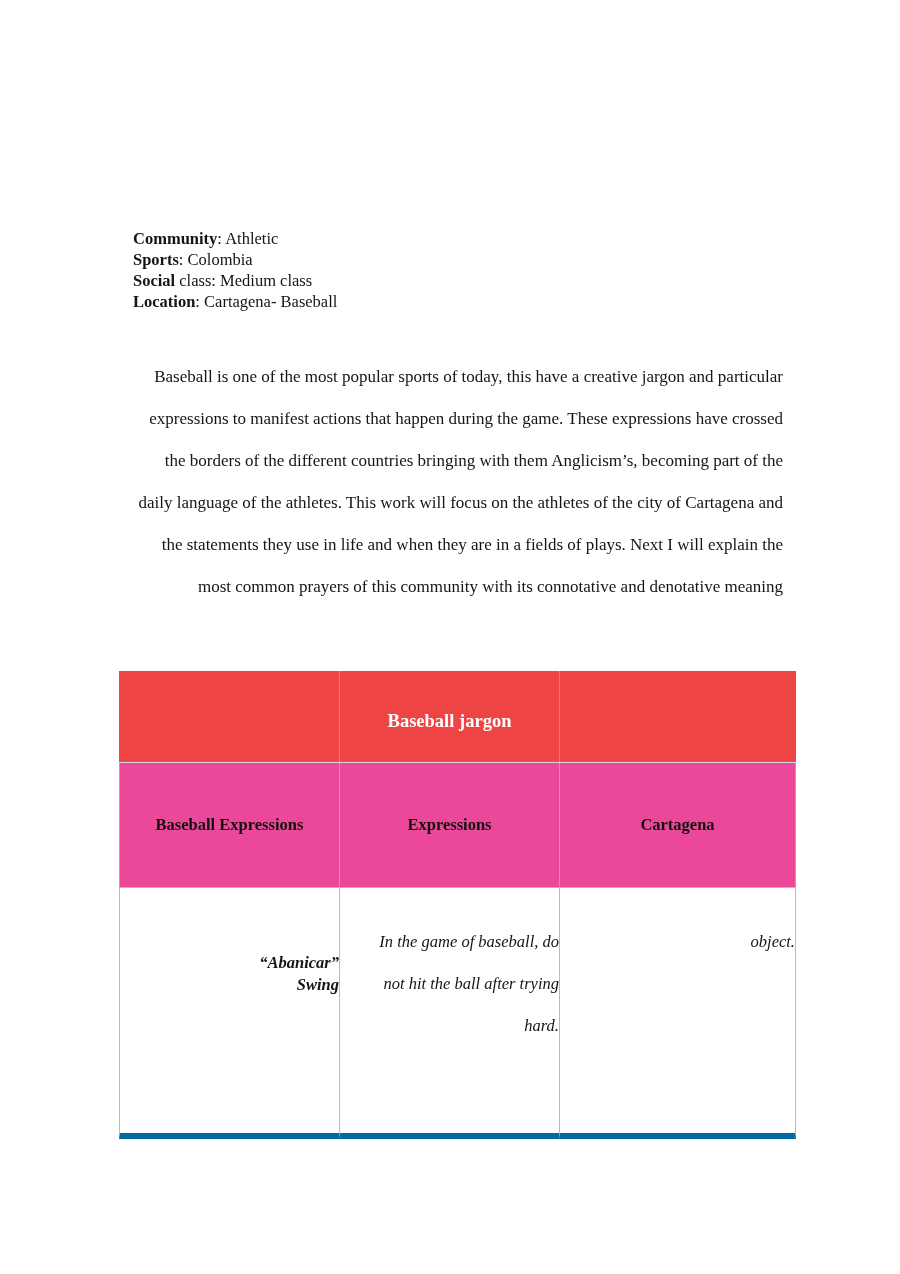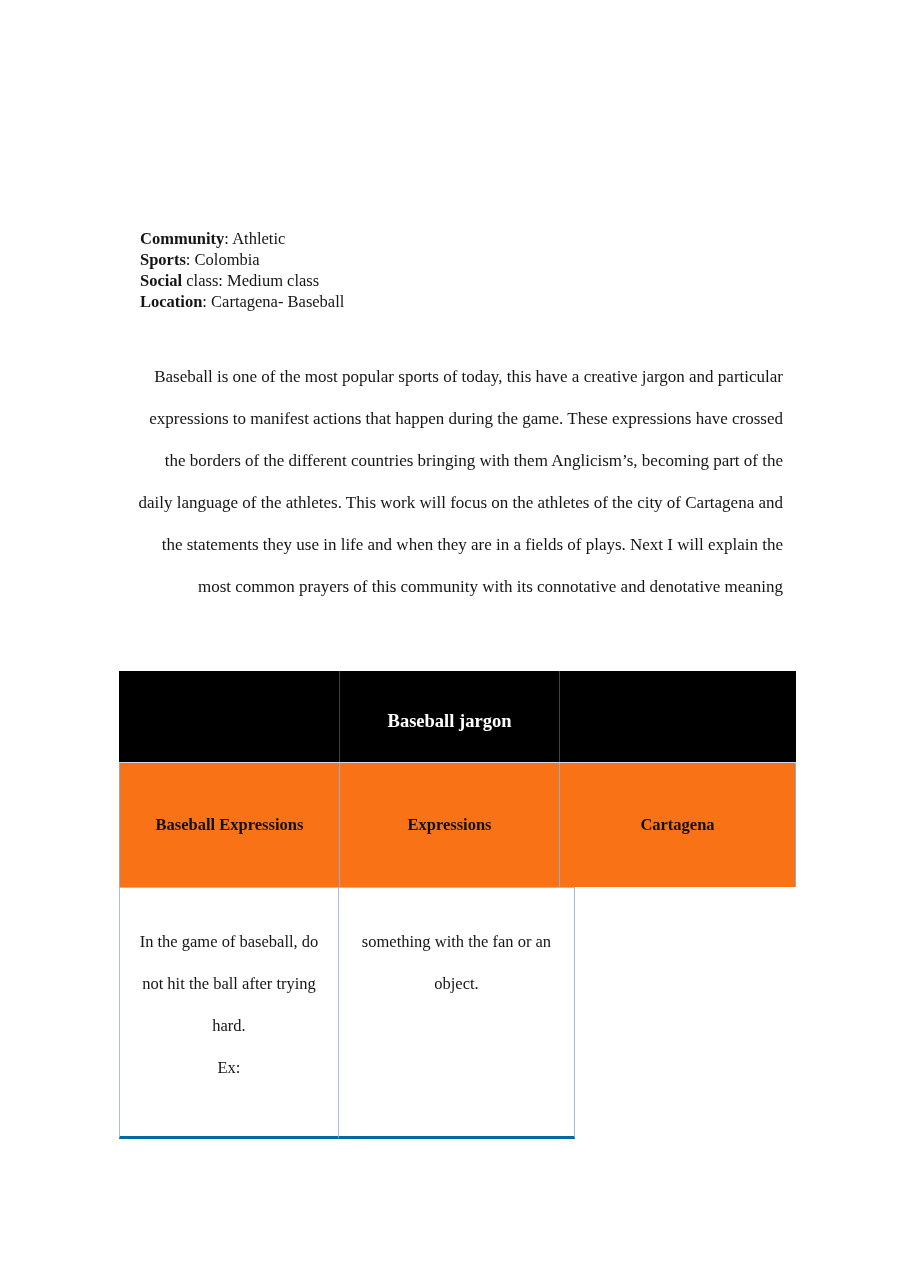--- a/index.html
+++ b/index.html
@@ -8,21 +8,21 @@
     width: 900px; height: 1274px;
     position: relative;
     font-family: "Liberation Serif", serif;
     color: #151515;
     overflow: hidden;
   }
 
   
   .info-block {
     position: absolute;
-    left: 140px; top: 228px;
+    left: 133px; top: 228px;
     font-size: 16.5px;
     line-height: 21px;
   }
   .info-line b { font-weight: bold; }
 
   
   .intro-paragraph {
     position: absolute;
     left: 128px; top: 356px;
     width: 655px;
@@ -37,54 +37,55 @@
     left: 119px; top: 671px;
     width: 677px;
   }
   .trow { display: flex; width: 677px; }
   .cell { flex: 0 0 auto; }
   .col1 { width: 221px; }
   .col2 { width: 220px; }
   .col3 { width: 236px; }
 
   
-  .title-row { height: 91px; background: #000000; }
+  .title-row { height: 91px; background: #ef4444; }
   .title-row .cell { border-right: 1px solid rgba(255,255,255,0.25); }
   .title-row .cell:last-child { border-right: none; }
   .title-cell {
     display: flex; align-items: center; justify-content: center;
     padding-top: 10px;
     color: #FFFFFF;
     font-weight: bold;
     font-size: 18.5px;
   }
 
   
   .head-row {
     height: 125px;
-    background: #f97316;
+    background: #ec4899;
     border-top: 1px solid #cdd9ef;
   }
   .head-row .cell {
     display: flex; align-items: center; justify-content: center;
     border-right: 1px solid #93aad3;
     font-weight: bold;
     font-size: 16.5px;
     color: #111111;
     text-align: center;
   }
   .head-row .cell:first-child { border-left: 1px solid #93aad3; }
 
   
   .body-row { height: 252px; background: #FFFFFF; }
   .body-row .cell {
     border-top: 1px solid #a9bcdc;
-    border-bottom: 3px solid #0369a1;
+    border-bottom: 6px solid #0369a1;
     border-right: 1px solid #a9bcdc;
-    text-align: center;
+    text-align: right;
+    font-style: italic;
   }
   .body-row .cell:first-child { border-left: 1px solid #a9bcdc; }
 
   .expression-cell {
     padding-top: 64px;
     font-weight: bold;
     font-size: 16.5px;
     line-height: 21.5px;
   }
   .spaced-cell { padding-top: 33px; }
@@ -113,25 +114,27 @@
     <div class="cell col3"></div>
   </div>
 
   <div class="trow head-row">
     <div class="cell col1">Baseball Expressions</div>
     <div class="cell col2">Expressions</div>
     <div class="cell col3">Cartagena</div>
   </div>
 
   <div class="trow body-row">
+    <div class="cell col1 expression-cell">
+      <div class="cell-line">“Abanicar”</div>
+      <div class="cell-line">Swing</div>
+    </div>
     <div class="cell col2 spaced-cell">
       <div class="cell-line">In the game of baseball, do</div>
       <div class="cell-line">not hit the ball after trying</div>
       <div class="cell-line">hard.</div>
-      <div class="cell-line">Ex:</div>
     </div>
     <div class="cell col3 spaced-cell">
-      <div class="cell-line">something with the fan or an</div>
       <div class="cell-line">object.</div>
     </div>
   </div>
 
 </div>
 
 </body></html>

